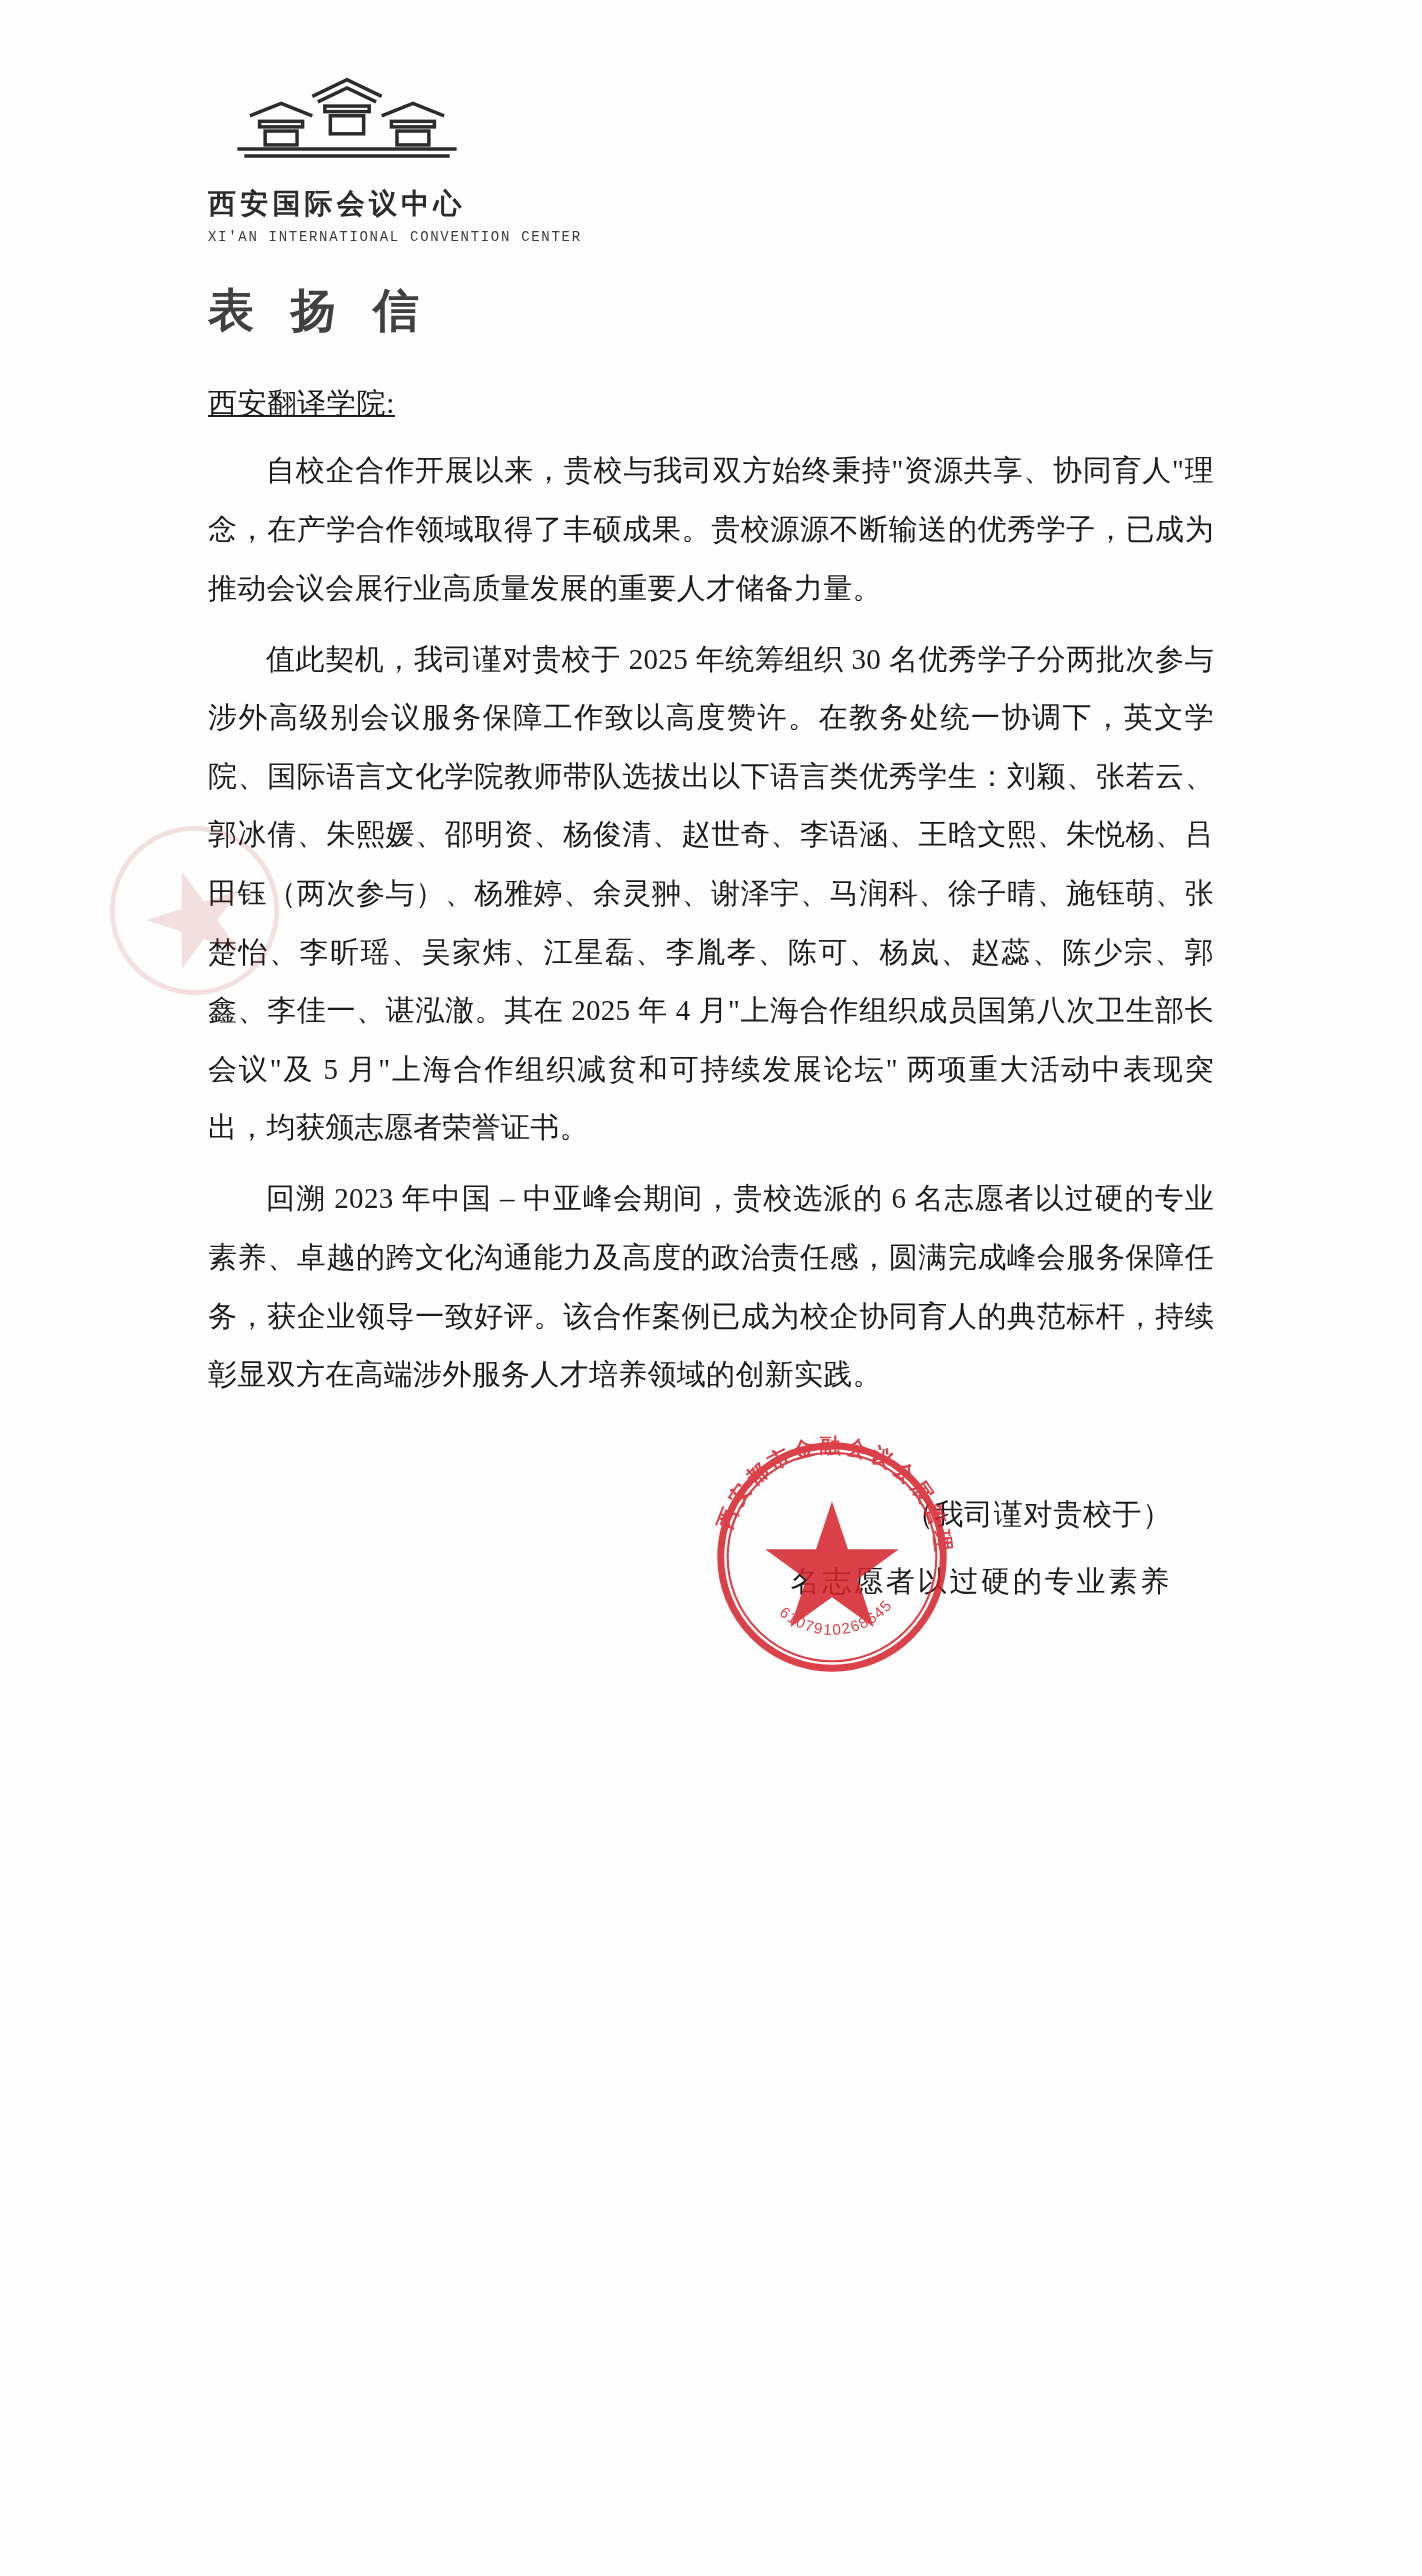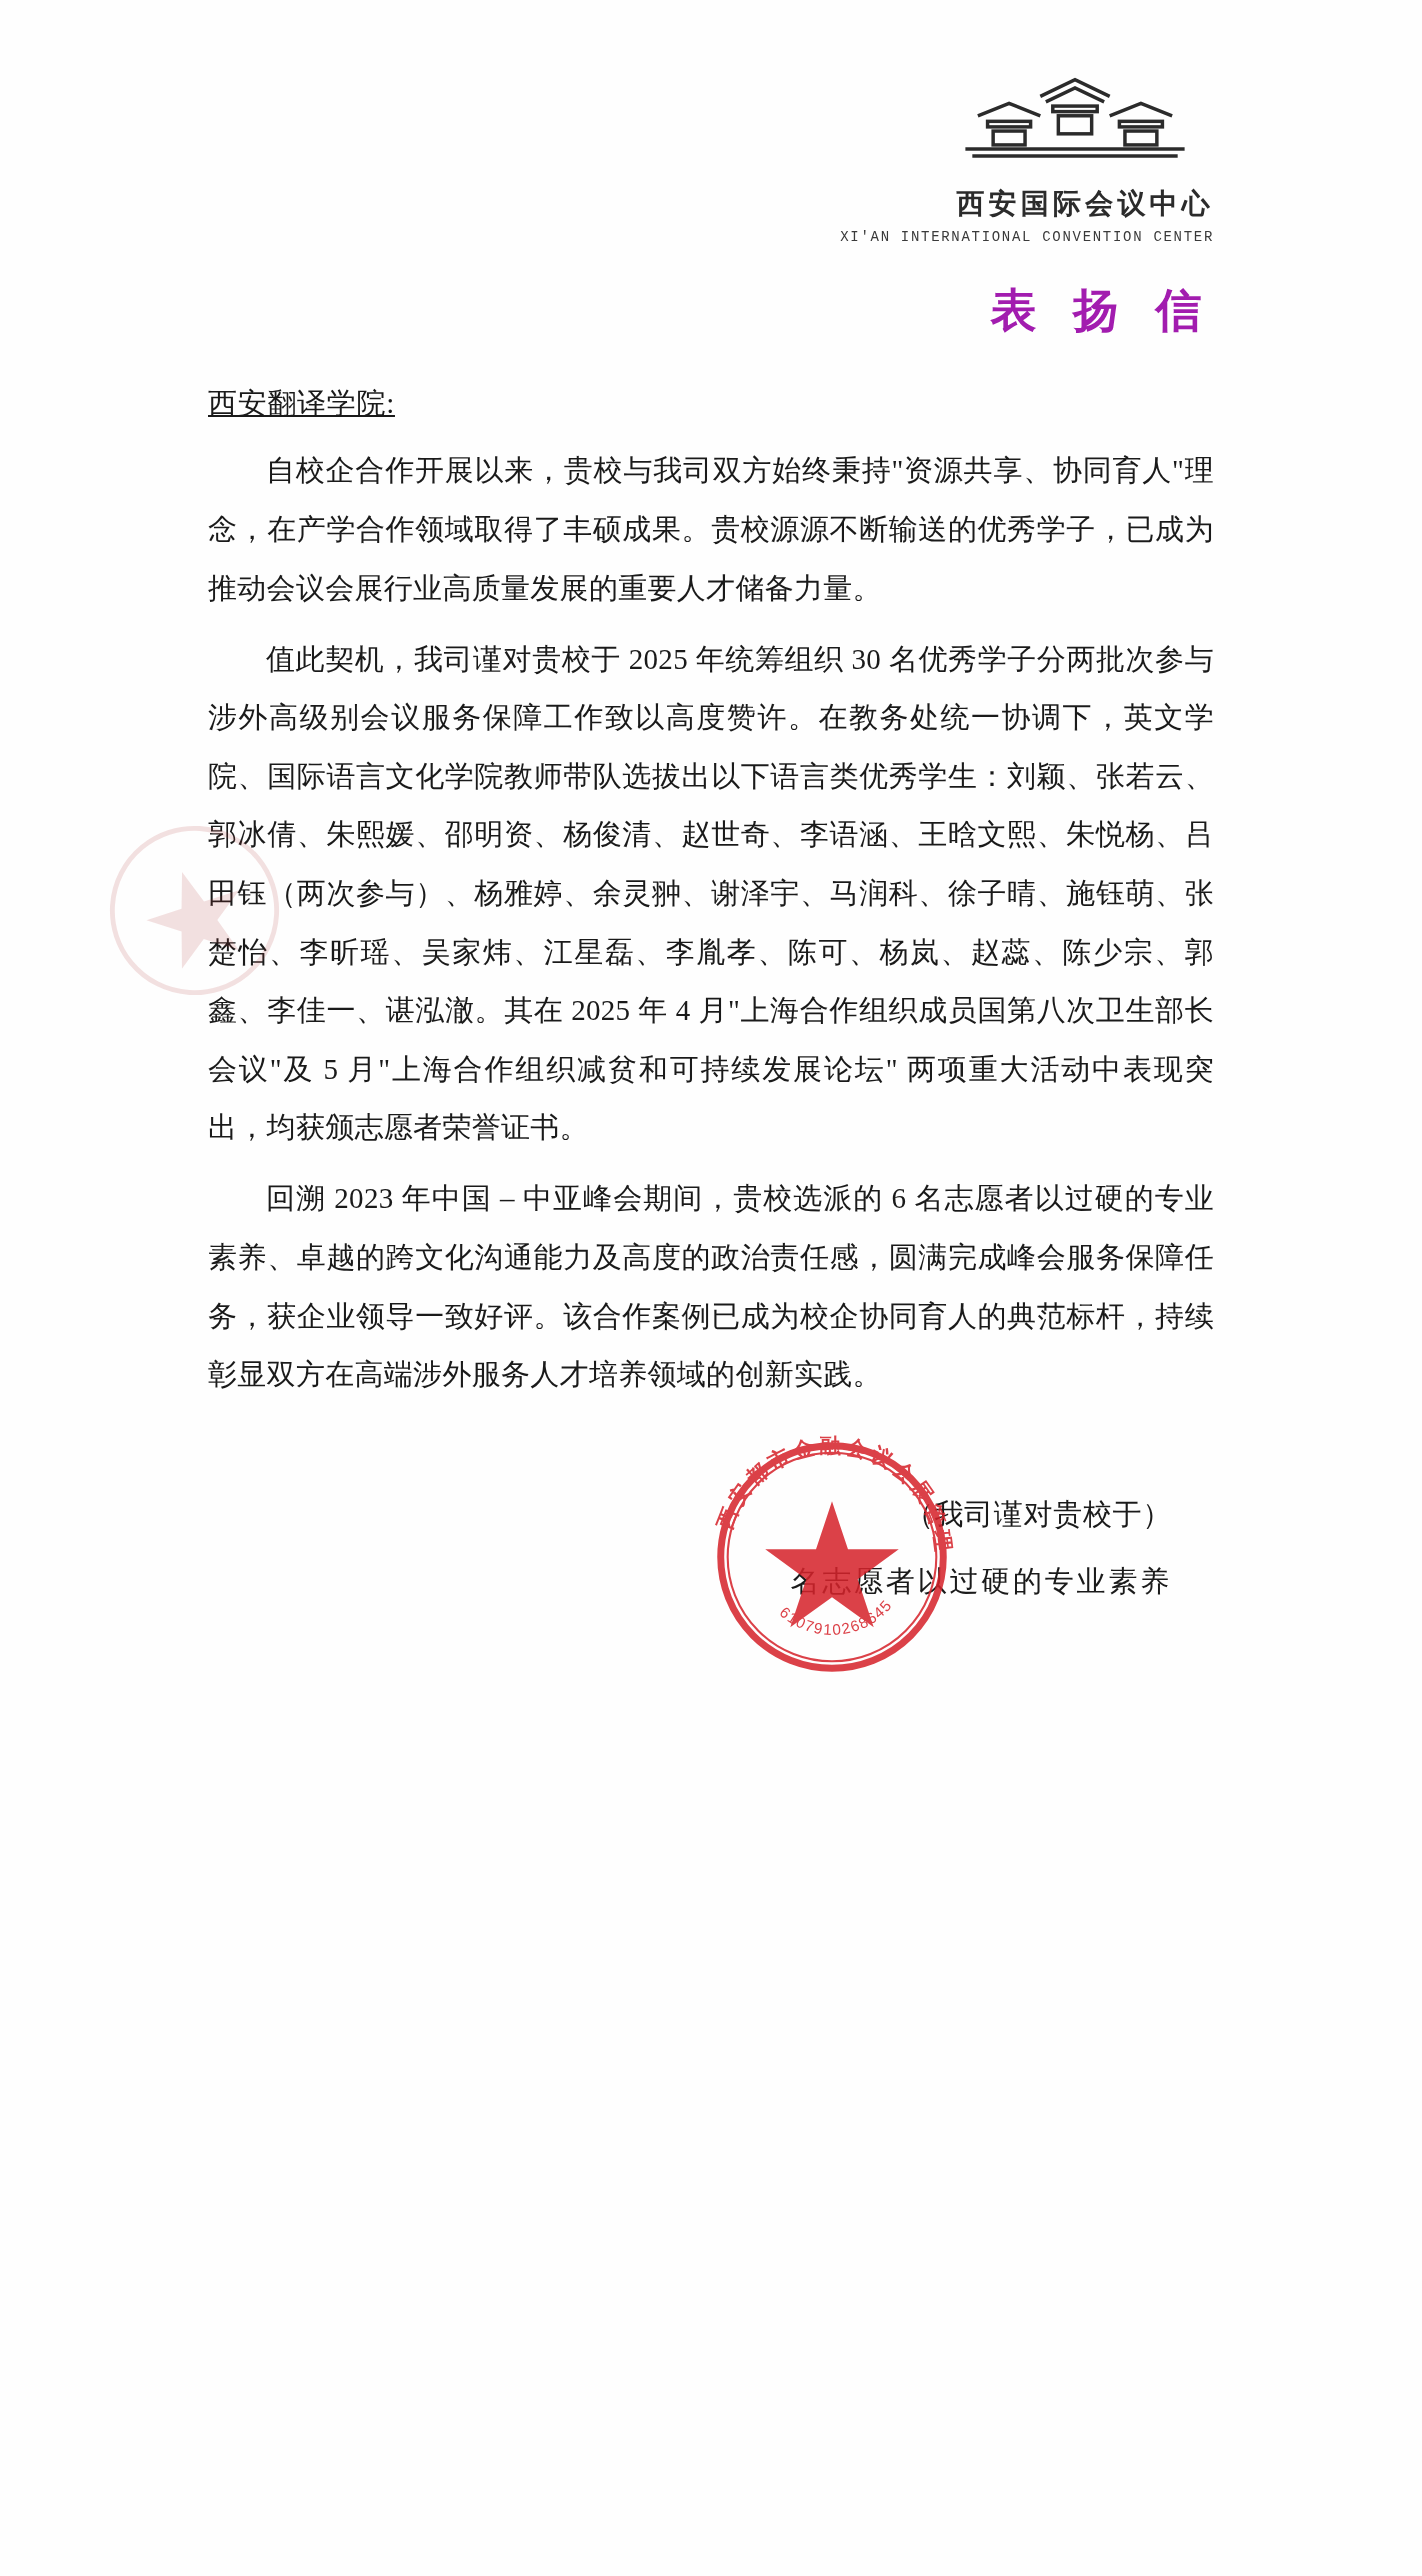--- a/index.html
+++ b/index.html
@@ -19,21 +19,21 @@
     background: #fefefe;
     box-sizing: border-box;
     padding: 49px 208px 42px 208px;
     overflow: hidden;
   }
 
   
   .letterhead {
     display: flex;
     flex-direction: column;
-    align-items: flex-end;
+    align-items: flex-start;
     margin-top: 21px;
     margin-bottom: 28px;
   }
   .logo-mark {
     width: 278px;
     height: 111px;
     position: relative;
   }
   .logo-mark svg { display: block; }
   .logo-cn {
@@ -47,26 +47,26 @@
   .logo-en {
     margin-top: 5.6px;
     font-family: Liberation Mono, monospace;
     font-size: 14px;
     letter-spacing: 1.7px;
     color: #3a3a3a;
   }
 
   
   .doc-title {
-    text-align: right;
+    text-align: left;
     font-size: 46px;
     font-weight: bold;
     letter-spacing: 12.5px;
     margin: 35px 0 38px 0;
-    color: #a21caf;
+    color: #404040;
     font-family: "Liberation Serif", "DejaVu Serif", serif;
   }
 
   
   .salutation {
     font-size: 29px;
     line-height: 1.6;
     margin: 0 0 15.3px 0;
     letter-spacing: 0.7px;
     text-decoration: underline;

